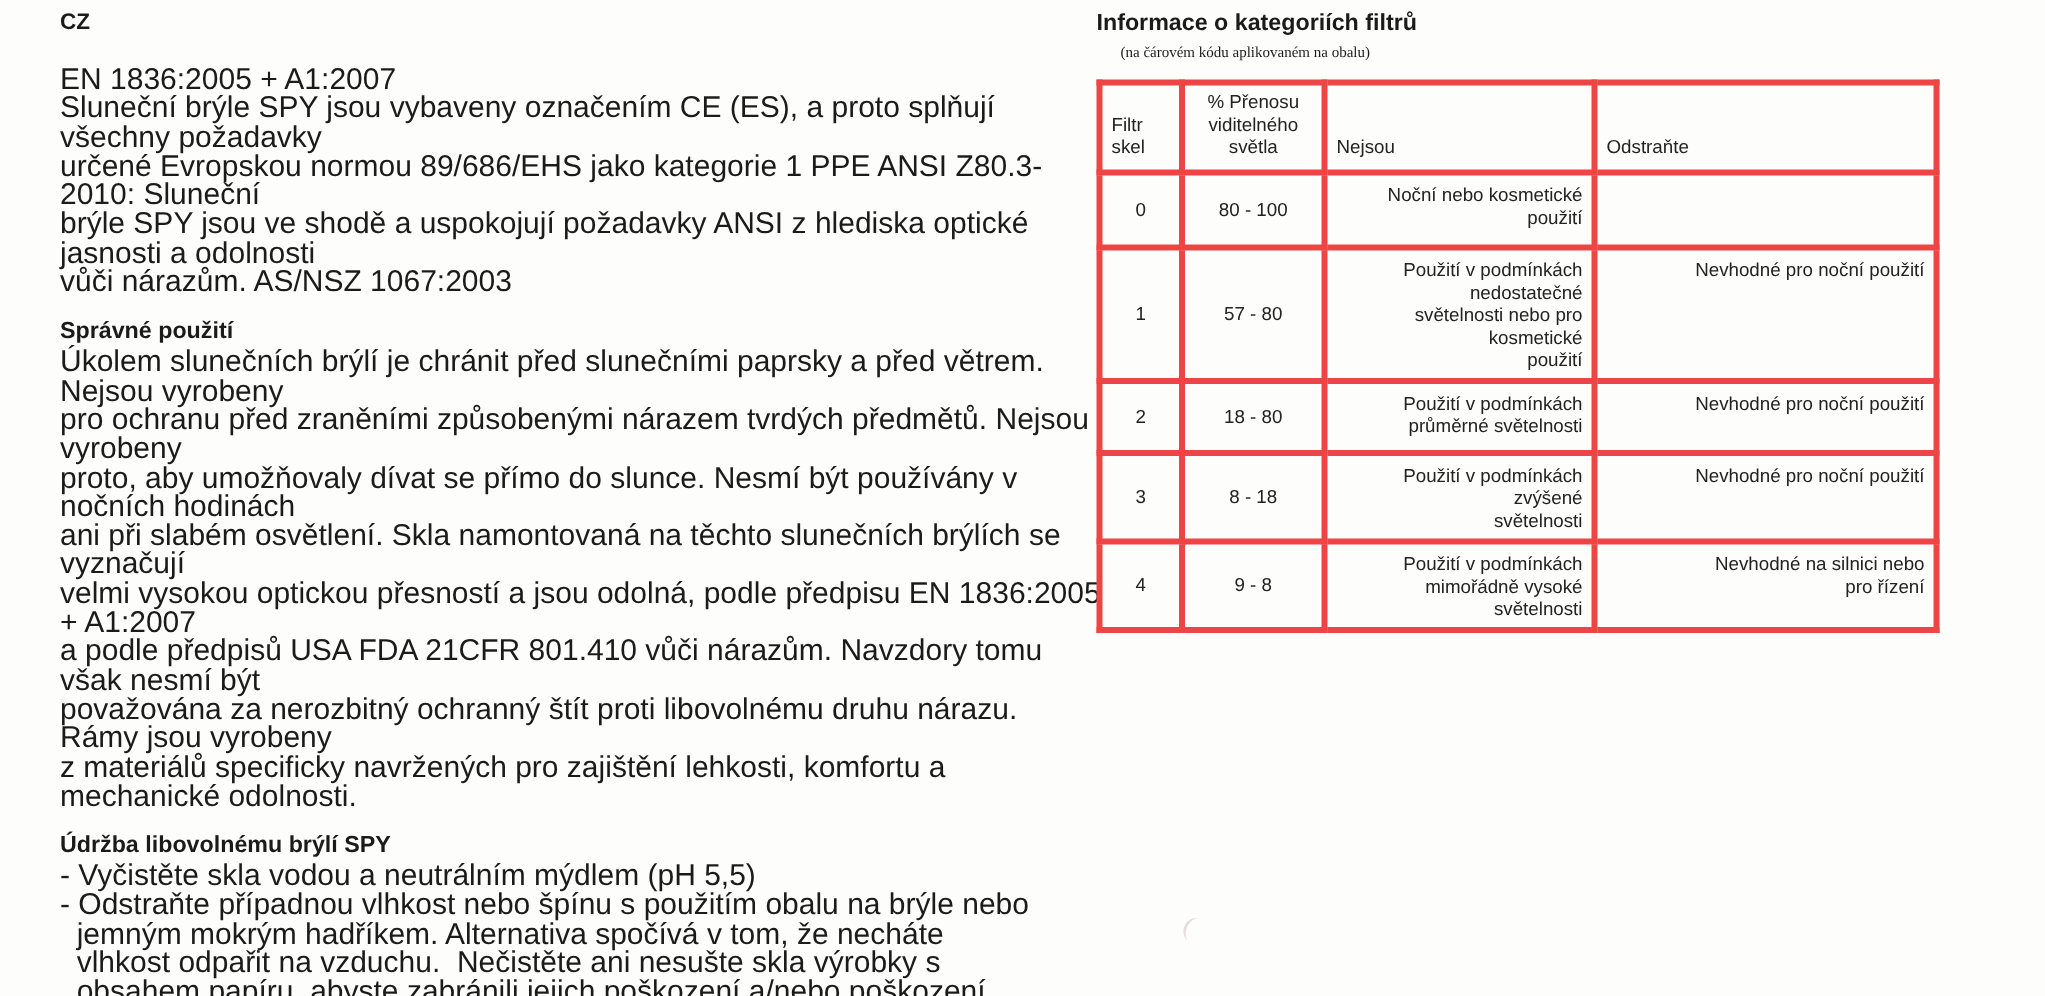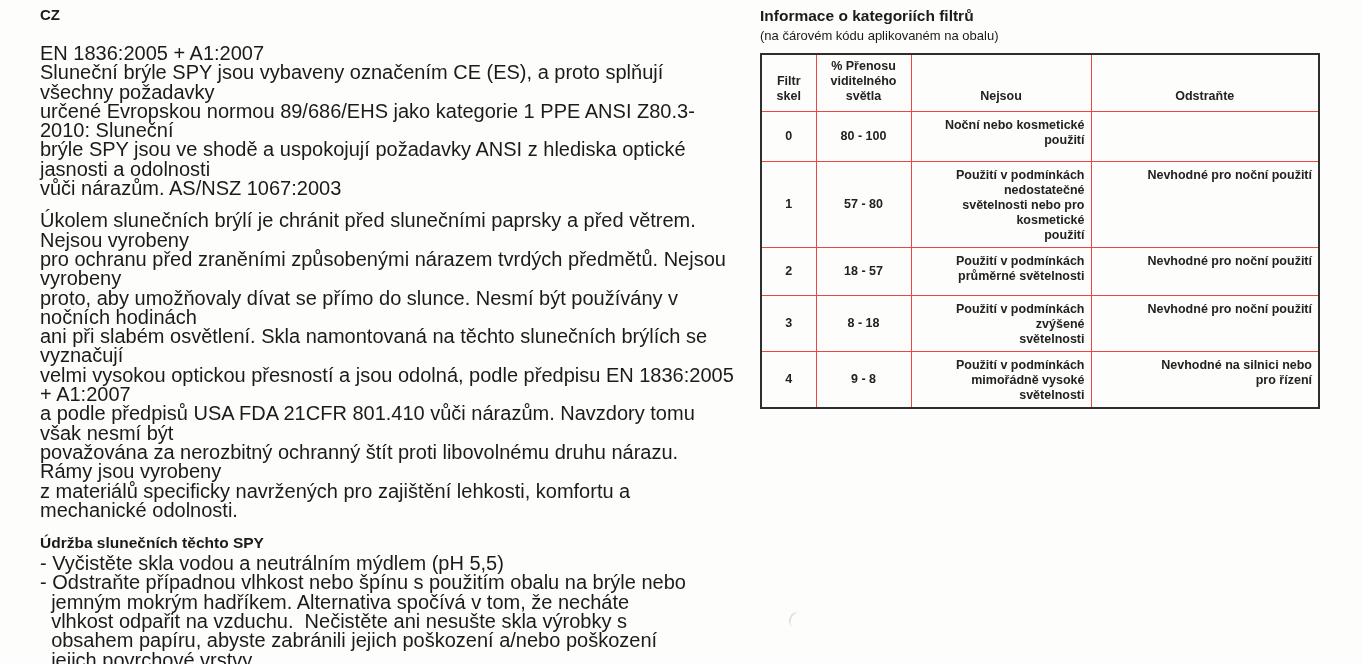--- a/index.html
+++ b/index.html
@@ -38,60 +38,61 @@
   .left-col p.body {
     margin: 0 0 13px 0;
     font-size: 20px;
     line-height: 19.3px;
     white-space: pre-wrap;
   }
 
   
   .right-col {
     position: absolute;
-    left: 760px;
+    left: 731px;
     top: 6px;
     width: 562px;
   }
   .right-col h2 {
     font-size: 15.5px;
     font-weight: bold;
     margin: 0 0 1px 0;
     line-height: 19px;
   }
   .right-col .subheading {
-    font-size: 13px;
+    font-size: 10px;
     line-height: 19px;
-    margin: 0 0 8px 0;
+    margin: 0 0 8px 16px;
+    font-family: Liberation Serif, serif;
   }
   table.filter-table {
     border-collapse: collapse;
     table-layout: fixed;
     width: 558px;
     border: 2px solid #2e2e2e;
     font-size: 12.5px;
     line-height: 15px;
     color: #222;
   }
   table.filter-table th,
   table.filter-table td {
-    border: 1px solid #ef4444;
+    border: 4px solid #ef4444;
     white-space: pre-wrap;
     padding: 4px 6px;
-    font-weight: bold;
+    font-weight: normal;
   }
   table.filter-table col.c1 { width: 55px; }
   table.filter-table col.c2 { width: 95px; }
   table.filter-table col.c3 { width: 180px; }
   table.filter-table col.c4 { width: 228px; }
 
   table.filter-table thead th {
     vertical-align: bottom;
     height: 40px;
-    text-align: center;
+    text-align: left;
     padding-bottom: 7px;
   }
   table.filter-table thead th.center { text-align: center; }
 
   table.filter-table td.num {
     text-align: center;
     vertical-align: middle;
   }
   table.filter-table td.desc,
   table.filter-table td.warn {
@@ -128,32 +129,33 @@
 
     <section>
       <p class="body">EN 1836:2005 + A1:2007
 Sluneční brýle SPY jsou vybaveny označením CE (ES), a proto splňují všechny požadavky
 určené Evropskou normou 89/686/EHS jako kategorie 1 PPE ANSI Z80.3-2010: Sluneční
 brýle SPY jsou ve shodě a uspokojují požadavky ANSI z hlediska optické jasnosti a odolnosti
 vůči nárazům. AS/NSZ 1067:2003</p>
     </section>
 
     <section>
+      <h2>Správné použití</h2>
       <p class="body">Úkolem slunečních brýlí je chránit před slunečními paprsky a před větrem. Nejsou vyrobeny
 pro ochranu před zraněními způsobenými nárazem tvrdých předmětů. Nejsou vyrobeny
 proto, aby umožňovaly dívat se přímo do slunce. Nesmí být používány v nočních hodinách
 ani při slabém osvětlení. Skla namontovaná na těchto slunečních brýlích se vyznačují
 velmi vysokou optickou přesností a jsou odolná, podle předpisu EN 1836:2005 + A1:2007
 a podle předpisů USA FDA 21CFR 801.410 vůči nárazům. Navzdory tomu však nesmí být
 považována za nerozbitný ochranný štít proti libovolnému druhu nárazu. Rámy jsou vyrobeny
 z materiálů specificky navržených pro zajištění lehkosti, komfortu a mechanické odolnosti.</p>
     </section>
 
     <section>
-      <h2>Údržba slunečních těchto SPY</h2>
+      <h2>Údržba libovolnému brýlí SPY</h2>
       <p class="body">- Vyčistěte skla vodou a neutrálním mýdlem (pH 5,5)
 - Odstraňte případnou vlhkost nebo špínu s použitím obalu na brýle nebo
   jemným mokrým hadříkem. Alternativa spočívá v tom, že necháte
   vlhkost odpařit na vzduchu.  Nečistěte ani nesušte skla výrobky s
   obsahem papíru, abyste zabránili jejich poškození a/nebo poškození
   jejich povrchové vrstvy.
 - V případě poškrábání skel se obraťte na autorizovaného prodejce
   SPY a zakupte si u něj náhradní díly.
 - Po každém použití odložte brýle do příslušného obalu.
 - Skladujte brýle na chladném a suchém místě, mimo dosah přímého
@@ -194,21 +196,21 @@
         <tr class="r1">
           <td class="num">1</td>
           <td class="num">57 - 80</td>
           <td class="desc">Použití v podmínkách nedostatečné
 světelnosti nebo pro kosmetické
 použití</td>
           <td class="warn">Nevhodné pro noční použití</td>
         </tr>
         <tr class="r2">
           <td class="num">2</td>
-          <td class="num">18 - 57</td>
+          <td class="num">18 - 80</td>
           <td class="desc">Použití v podmínkách
 průměrné světelnosti</td>
           <td class="warn">Nevhodné pro noční použití</td>
         </tr>
         <tr class="r3">
           <td class="num">3</td>
           <td class="num">8 - 18</td>
           <td class="desc">Použití v podmínkách zvýšené
 světelnosti</td>
           <td class="warn">Nevhodné pro noční použití</td>

